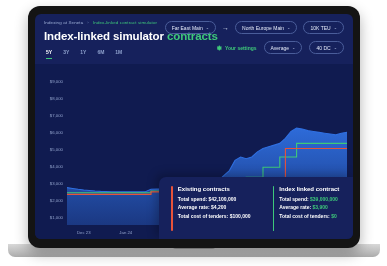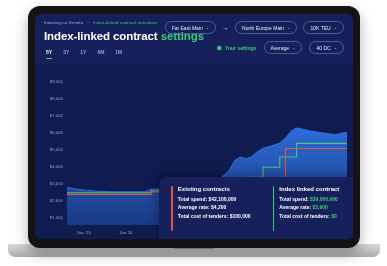--- a/index.html
+++ b/index.html
@@ -171,22 +171,22 @@
 
     <div id="header">
 
       <div id="breadcrumb">
         <span class="crumb-muted">Indexing at Xeneta</span>
         <span class="crumb-sep">›</span>
         <span class="crumb-active">Index-linked contract simulator</span>
       </div>
 
       <div id="title">
-        <span>Index-linked contract</span>
-        <span class="accent">settings</span>
+        <span>Index-linked simulator</span>
+        <span class="accent">contracts</span>
       </div>
 
       <div id="range-tabs">
         <span class="range-tab active">5Y</span>
         <span class="range-tab">3Y</span>
         <span class="range-tab">1Y</span>
         <span class="range-tab">6M</span>
         <span class="range-tab">1M</span>
       </div>
 

